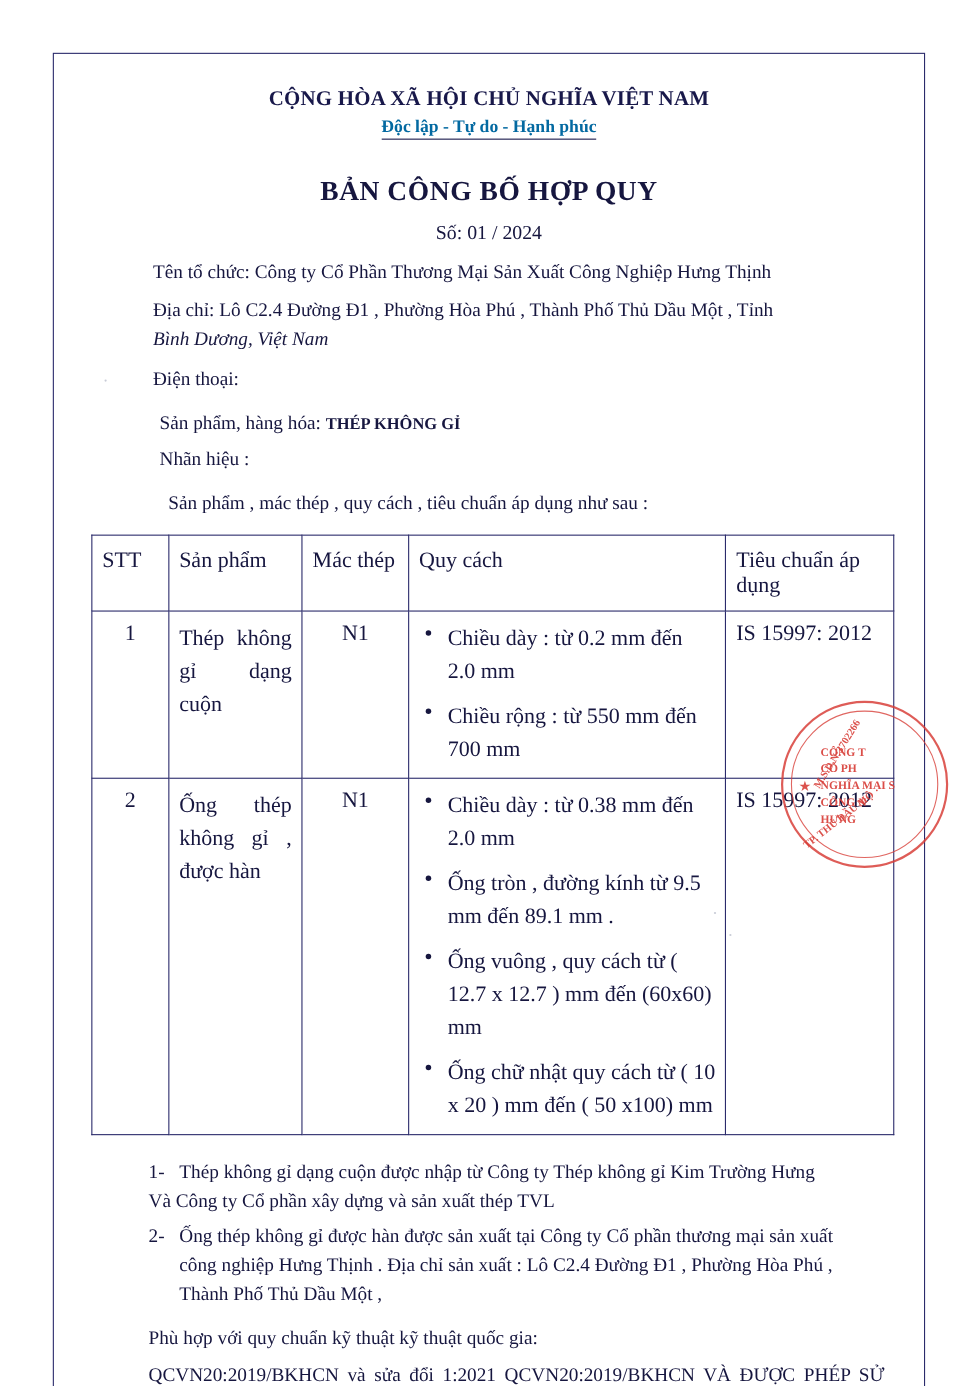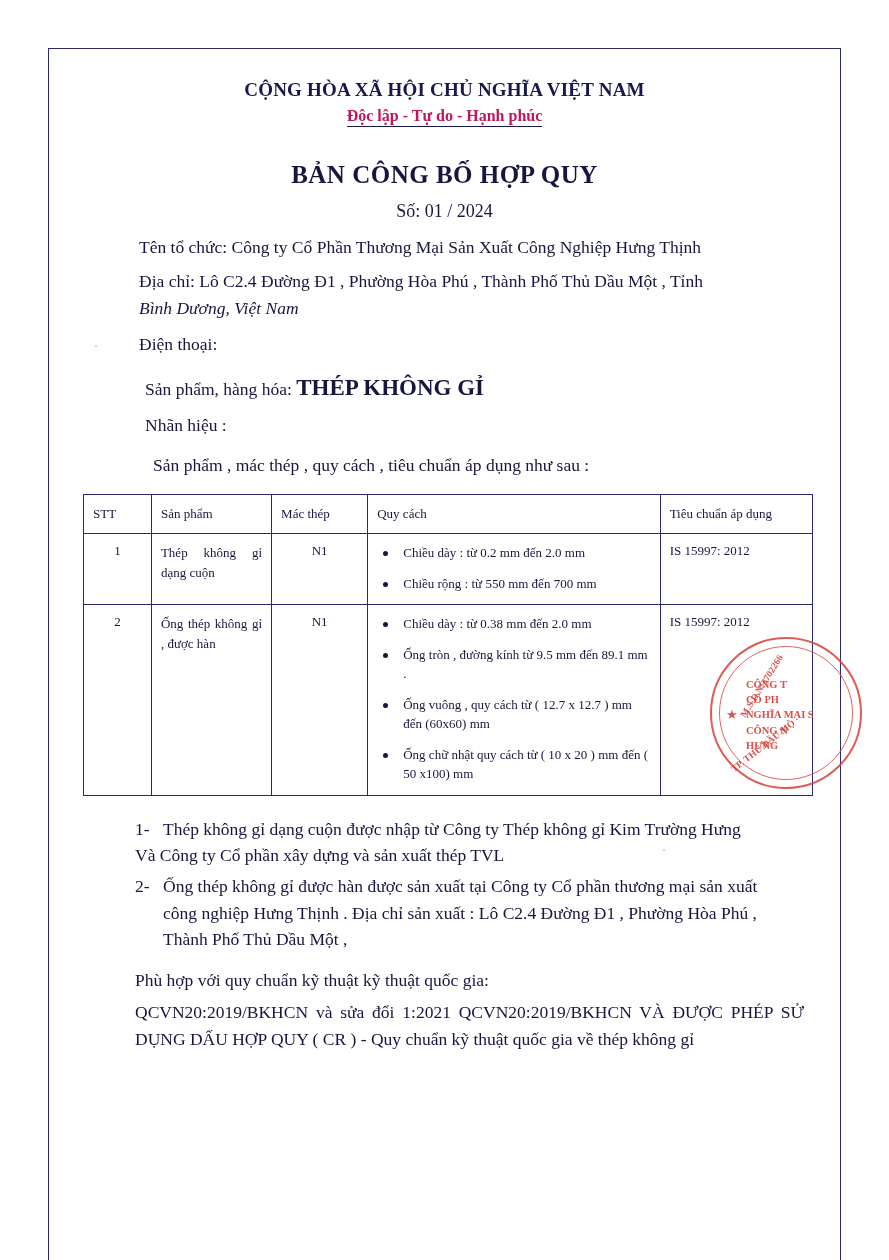--- a/index.html
+++ b/index.html
@@ -43,21 +43,21 @@
     font-weight: bold;
     font-size: 19px;
     letter-spacing: 0.2px;
     color: #18184a;
     margin-top: 8px;
   }
   .national-sub {
     font-weight: bold;
     font-size: 16px;
     margin-top: 6px;
-    color: #be185d;
+    color: #0369a1;
     display: inline-block;
     border-bottom: 1.3px solid #18184a;
     padding-bottom: 1px;
   }
 
   .doc-title {
     font-weight: bold;
     font-size: 25px;
     margin-top: 34px;
     letter-spacing: 0.5px;
@@ -74,29 +74,29 @@
     line-height: 1.5;
     margin-top: 12px;
     color: #16163f;
   }
   .indent-1 { margin-left: 56px; }
   .indent-2 { margin-left: 62px; }
   .indent-3 { margin-left: 70px; }
 
   .product-name {
     font-weight: bold;
-    font-size: 23px;
+    font-size: 15px;
   }
 
   
   table.spec {
     border-collapse: collapse;
     width: 730px;
     margin: 16px 0 0 0;
-    font-size: 13px;
+    font-size: 20px;
     color: #16163f;
   }
   table.spec th, table.spec td {
     border: 1px solid #2b2b6b;
     vertical-align: top;
     padding: 9px 9px;
     font-weight: normal;
   }
   table.spec th {
     text-align: left;

